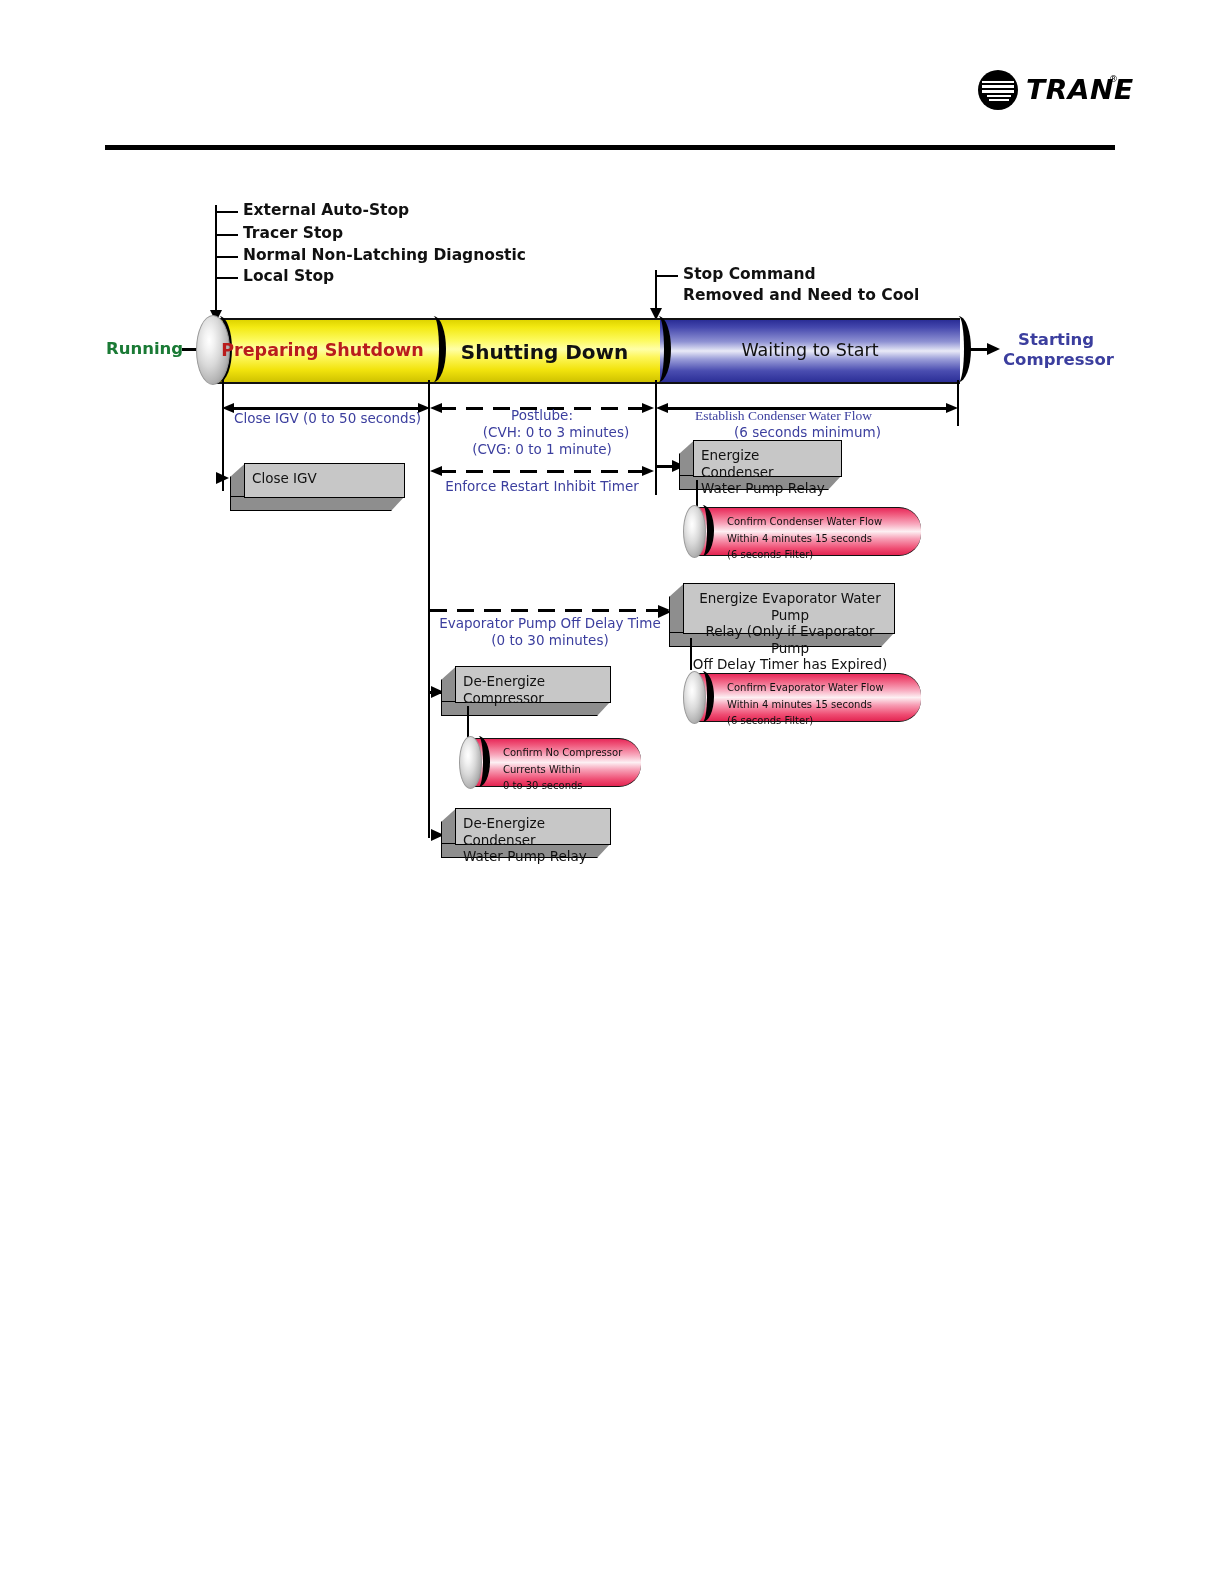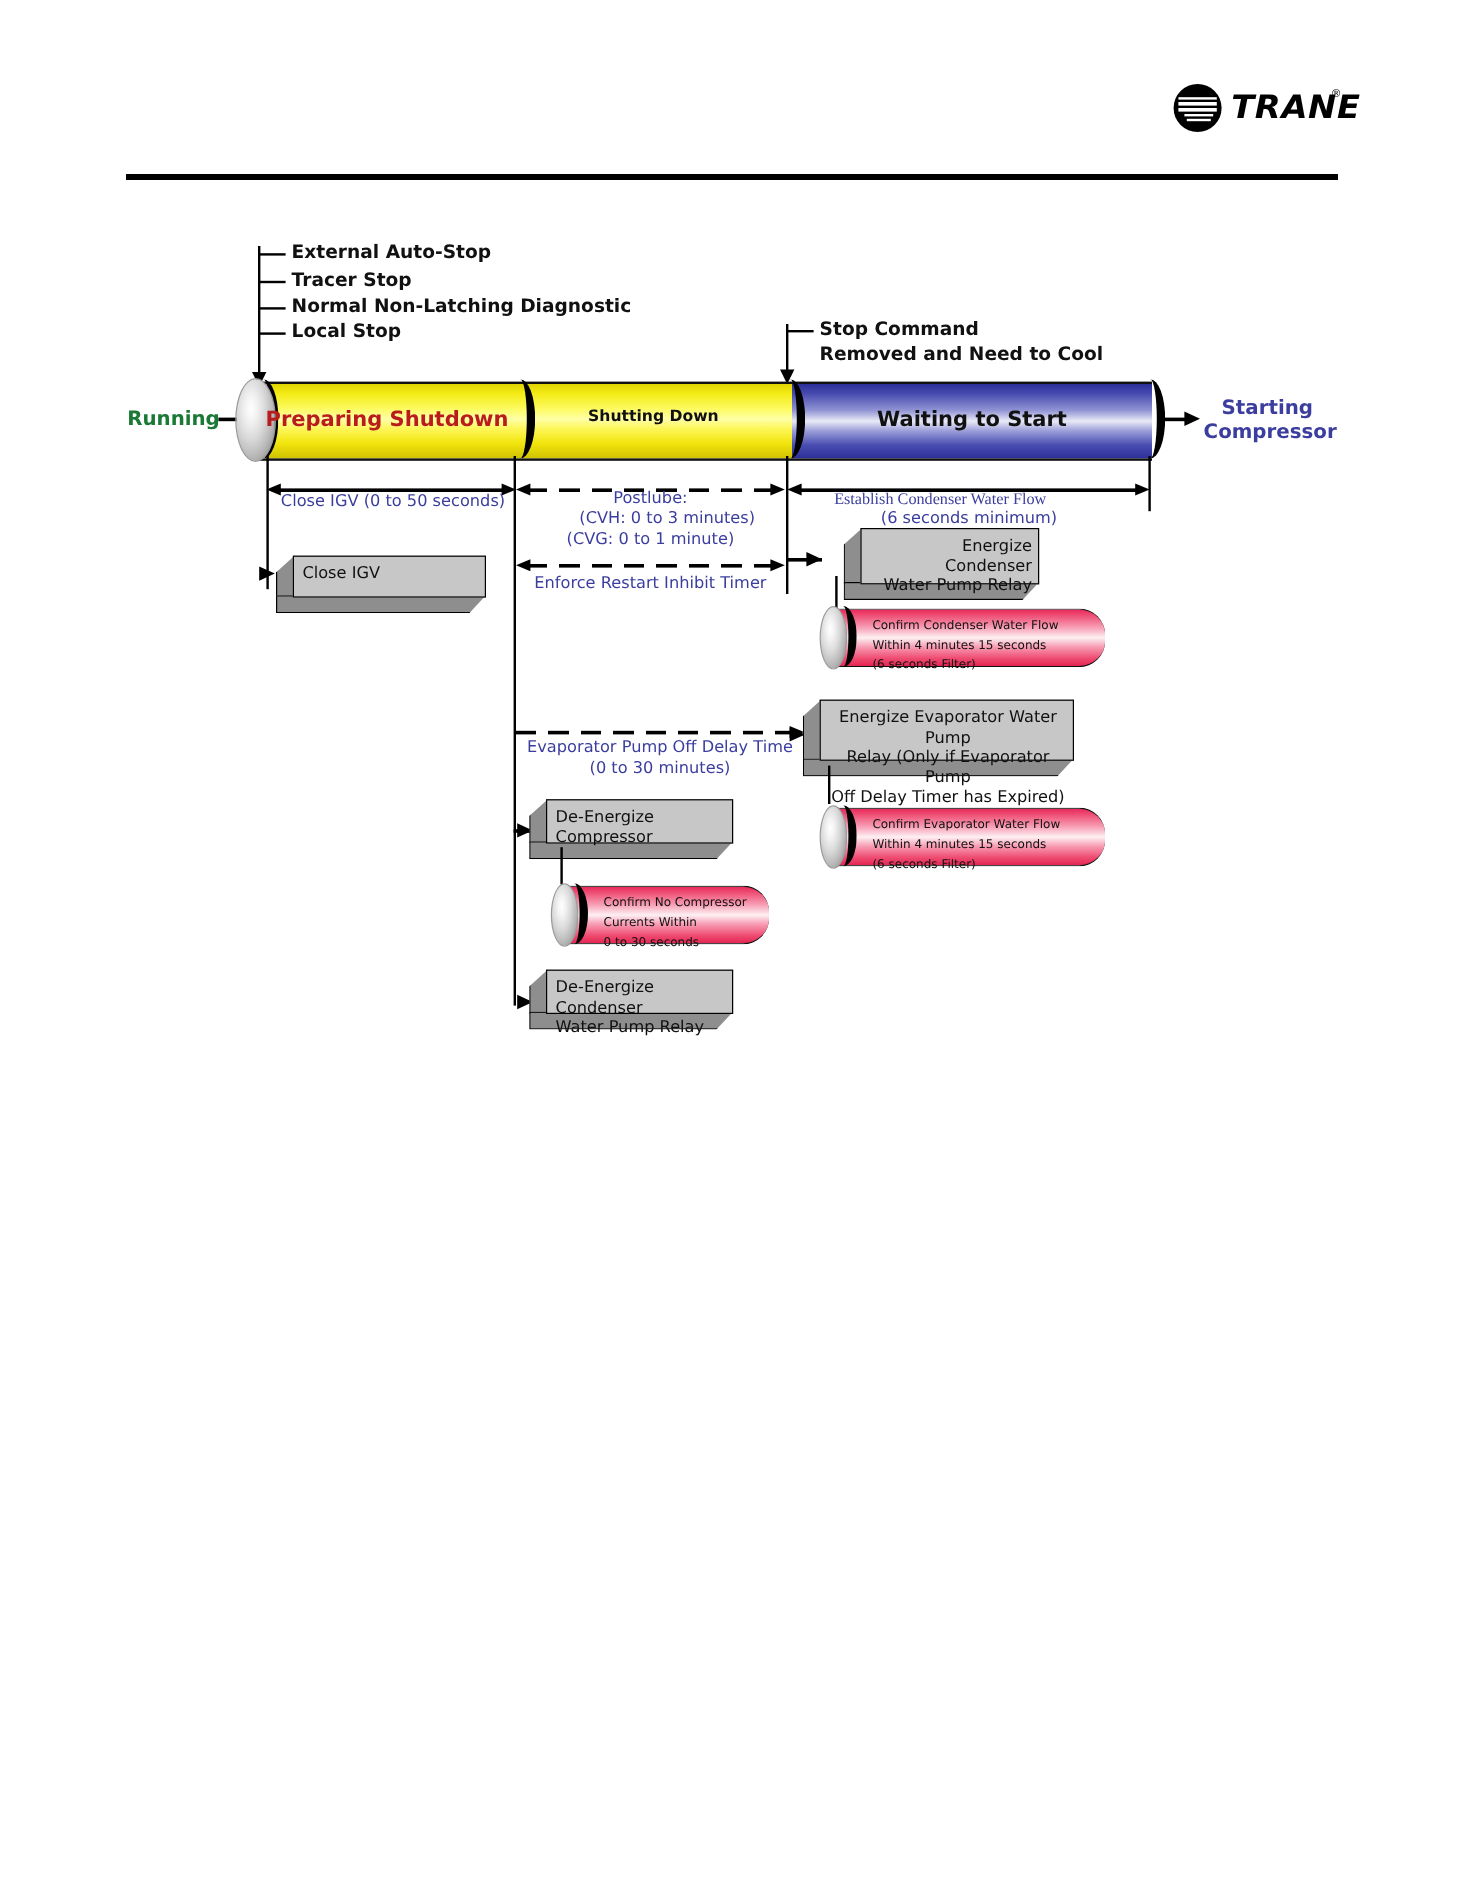--- a/index.html
+++ b/index.html
@@ -133,22 +133,22 @@
 <div class="abs arrowR" style="left:987px;top:343px;"></div>
 <div class="endlabel" style="left:1003px;top:330px;color:#3b3e9e;margin-left:15px;">Starting</div>
 <div class="endlabel" style="left:1003px;top:350px;color:#3b3e9e;">Compressor</div>
 
 <div class="cyl cyl-yellow" style="left:215px;width:445px;">
 </div>
 <div class="cyl cyl-purple" style="left:660px;width:300px;">
 </div>
 
 <div class="abs" style="left:215px;top:340px;width:215px;text-align:center;font-weight:bold;font-size:17.5px;color:#b91c1c;z-index:6;">Preparing Shutdown</div>
-<div class="abs" style="left:437px;top:340px;width:215px;text-align:center;font-weight:bold;font-size:13px;color:#111;z-index:6;">Shutting Down</div>
-<div class="abs" style="left:662px;top:340px;width:296px;text-align:center;font-weight:bold;font-size:17.5px;color:#111;z-index:6;">Waiting to Start</div>
+<div class="abs" style="left:437px;top:340px;width:215px;text-align:center;font-weight:bold;font-size:20px;color:#111;z-index:6;">Shutting Down</div>
+<div class="abs" style="left:662px;top:340px;width:296px;text-align:center;font-weight:normal;font-size:17.5px;color:#111;z-index:6;">Waiting to Start</div>
 
 <div class="arc" style="left:207px;"></div>
 <div class="arc" style="left:421px;"></div>
 <div class="arc" style="left:646px;"></div>
 <div class="arc" style="left:946px;"></div>
 
 <div class="cap" style="left:196px;top:315px;width:32px;height:68px;"></div>
 
 <div class="abs vline" style="left:222px;top:380px;height:111px;"></div>
 <div class="abs vline" style="left:428px;top:380px;height:458px;"></div>
@@ -197,21 +197,21 @@
   <div class="side"></div>
     <div class="bottom"></div>
     <div class="face"></div>
   <div class="txt">
     <div>Close IGV</div>
   </div>
 </div>
 
 <div class="abs hline" style="left:655px;top:465px;width:30px;height:3px;"></div>
 <div class="abs arrowR" style="left:672px;top:460px;"></div>
-<div class="box3d" style="left:703px;top:440px;width:163px;height:60px;text-align:right;">
+<div class="box3d" style="left:679px;top:440px;width:163px;height:50px;">
   <div class="side"></div>
     <div class="bottom"></div>
     <div class="face"></div>
   <div class="txt">
     <div>Energize Condenser</div>
     <div>Water Pump Relay</div>
   </div>
 </div>
 
 <div class="abs vline" style="left:696px;top:480px;height:30px;"></div>

